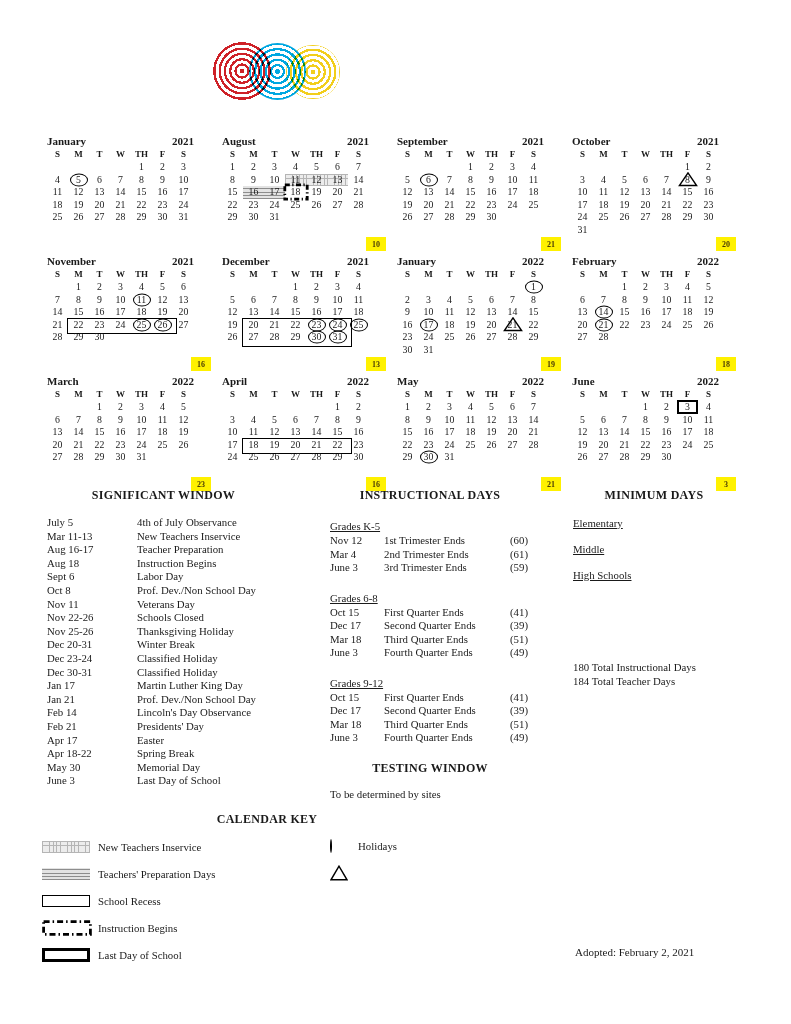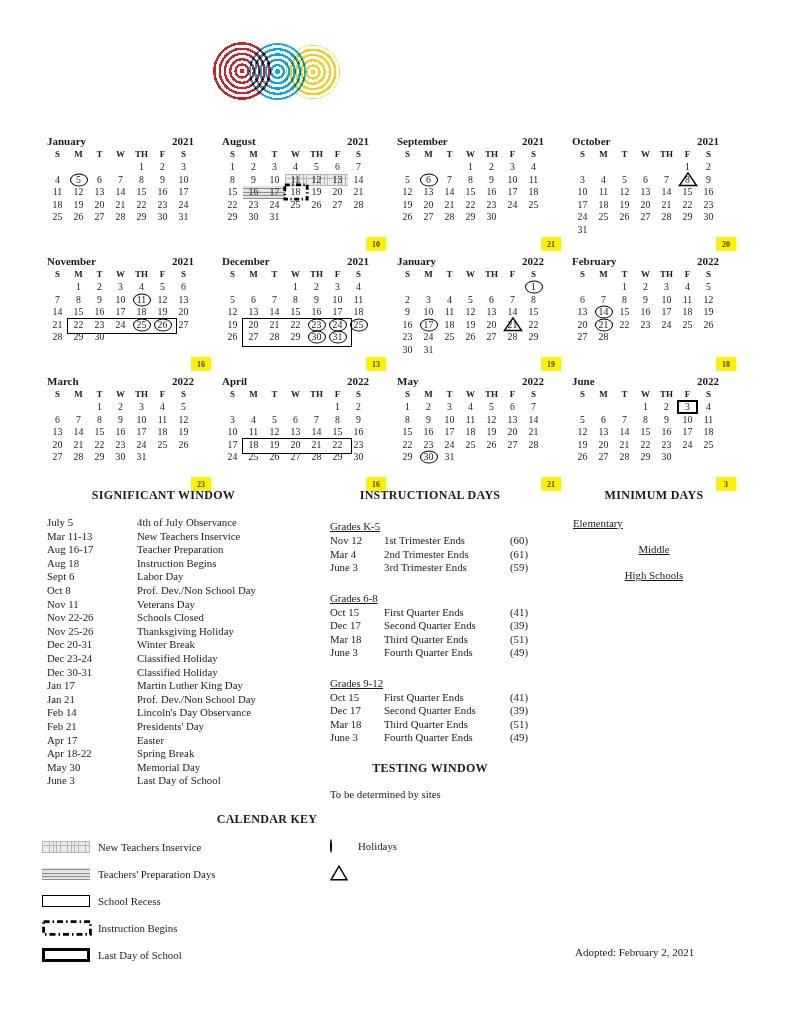--- a/index.html
+++ b/index.html
@@ -49,21 +49,21 @@
   .col-sig{left:47px;top:488px;width:233px;}
   .col-inst{left:330px;top:488px;width:200px;}
   .col-min{left:573px;top:488px;width:162px;}
   .sig-rows{margin-top:13px;}
   .sig-row{display:grid;grid-template-columns:90px 1fr;line-height:13.6px;}
   .grp-title{margin-top:15px;text-decoration:underline;line-height:16px;}
   .inst-row{display:grid;grid-template-columns:54px 126px auto;line-height:13.5px;}
   .tw-h{margin-top:16px;}
   .tw-note{margin-top:12px;text-align:left;line-height:13.5px;}
   .lvl{margin-top:15px;text-decoration:underline;line-height:11px;}
-  .lvl + .lvl{margin-top:15px;text-align:center;}
+  .lvl + .lvl{margin-top:15px;}
   .totals{margin-top:80px;line-height:13.5px;}
 
   
   .keysec{position:absolute;left:0;top:812px;width:791px;font-size:10.8px;}
   .key-h{position:absolute;left:0;top:0;width:534px;}
   .key-left{position:absolute;left:42px;top:28px;}
   .key-row{display:flex;align-items:center;height:14px;margin-bottom:13px;}
   .ksw{width:48px;height:12px;margin-right:8px;box-sizing:border-box;flex:none;}
   .ksw-thin{border:1.4px solid #000;background:#fff;}
   .ksw-thick{border:3px solid #000;background:#fff;height:14px;}
@@ -827,20 +827,24 @@
     <div class="tw-note">To be determined by sites</div>
   </div>
 
   <div class="col col-min">
     <div class="sec-h">MINIMUM DAYS</div>
     <div id="min-levels">
         <div class="lvl">Elementary</div>
         <div class="lvl">Middle</div>
         <div class="lvl">High Schools</div>
       </div>
+    <div class="totals" id="totals">
+        <div>180 Total Instructional Days</div>
+        <div>184 Total Teacher Days</div>
+      </div>
   </div>
 
   <div class="keysec">
     <div class="sec-h key-h">CALENDAR KEY</div>
     <div class="key-left">
         <div class="key-row">
           <span class="ksw crosshatch"></span>
           <span>New Teachers Inservice</span>
         </div>
         <div class="key-row">

